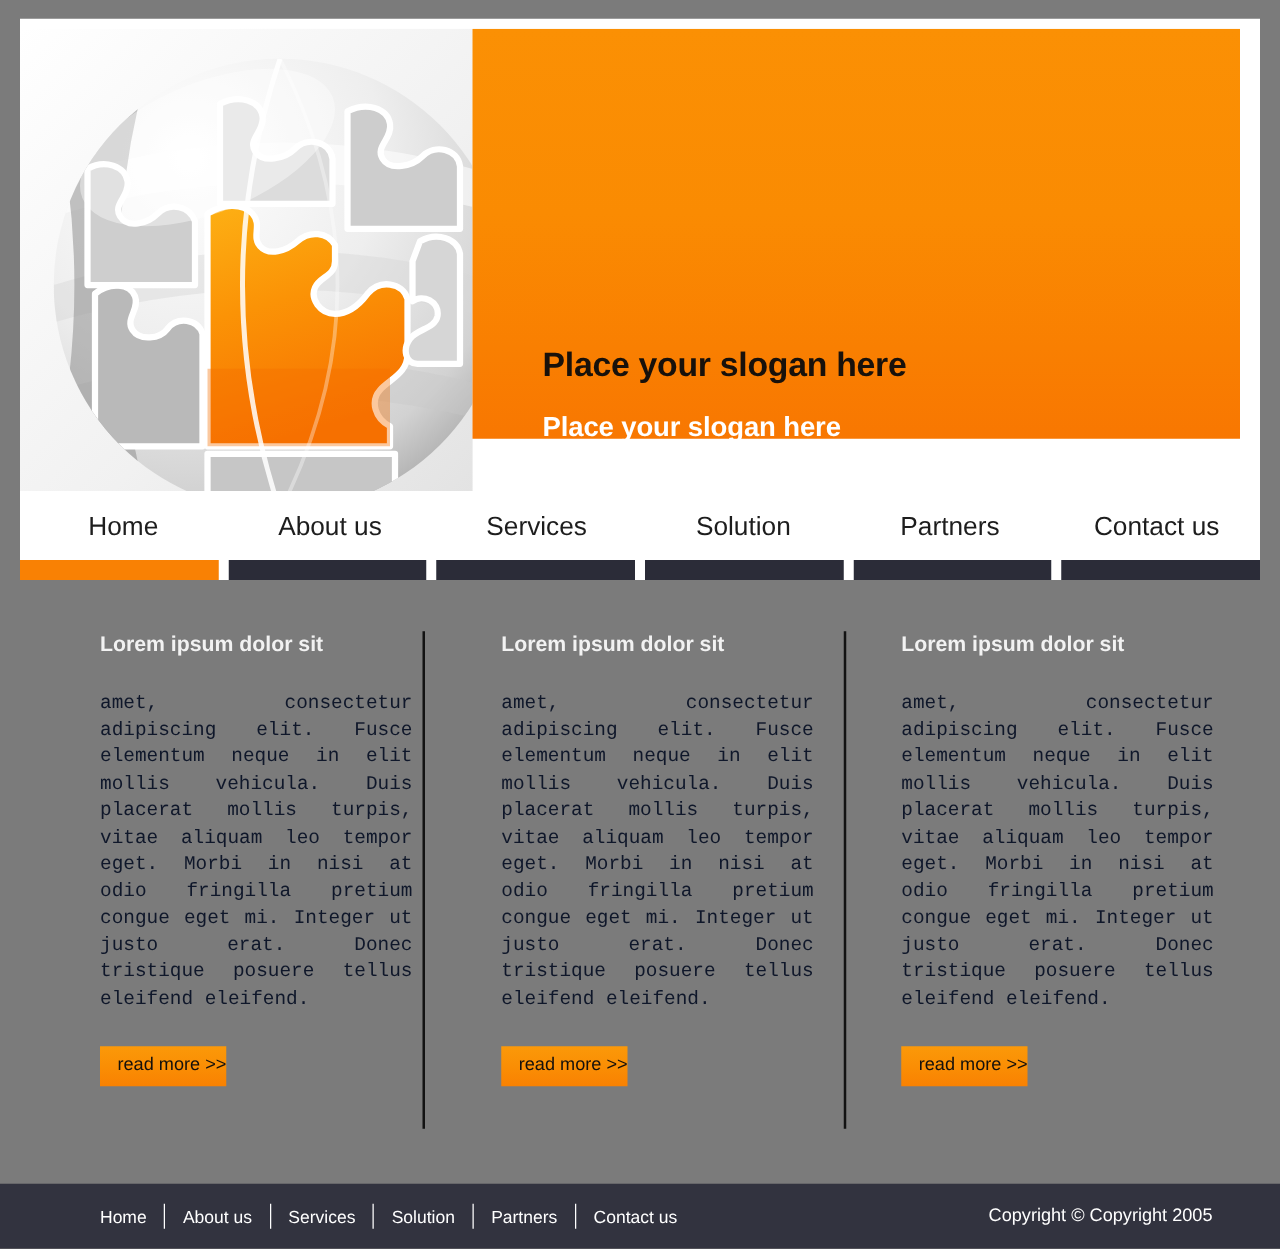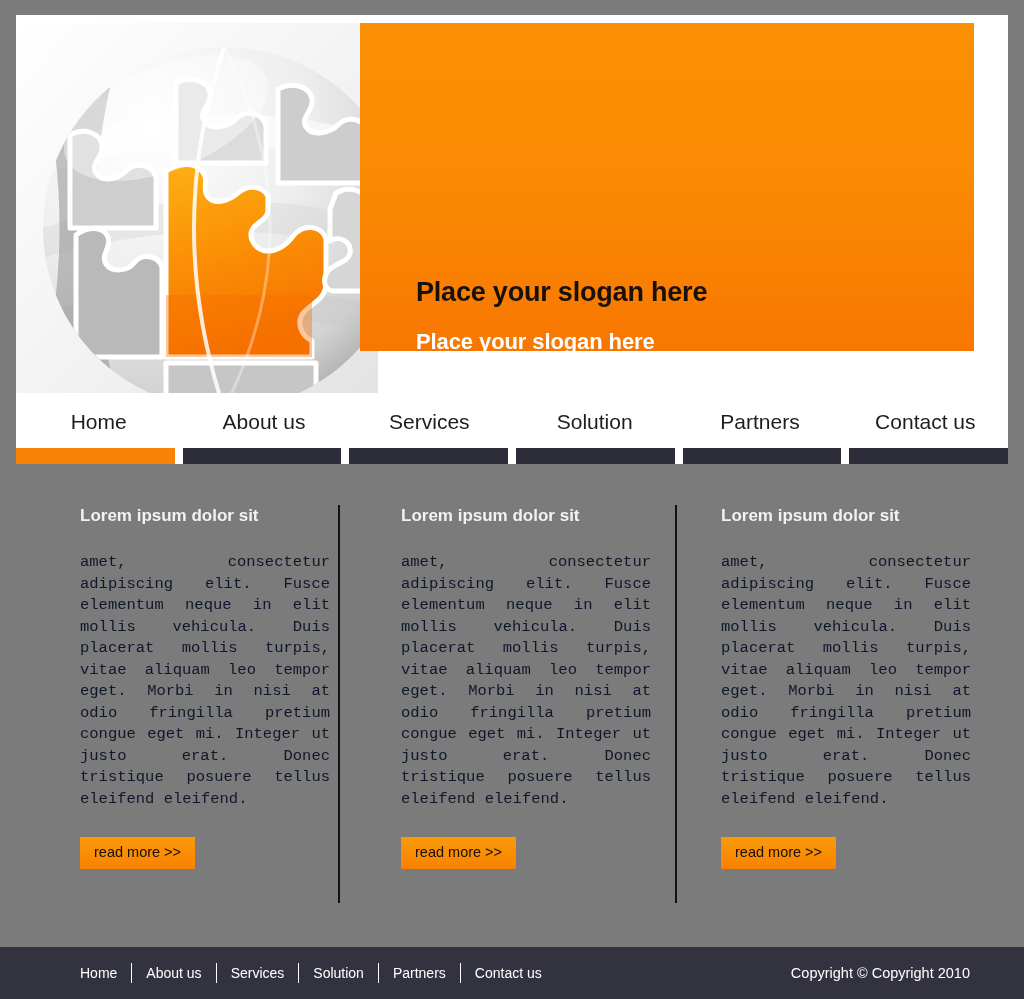--- a/index.html
+++ b/index.html
@@ -45,21 +45,21 @@
     overflow: hidden;
     background: linear-gradient(135deg, #ffffff 0%, #f4f4f4 35%, #e9e9e9 70%, #e2e2e2 100%);
   }
   .hero-globe svg {
     position: absolute;
     left: 0;
     top: 0;
   }
   .hero-banner {
     position: absolute;
-    left: 344px;
+    left: 362px;
     top: 0;
     width: 614px;
     height: 328px;
     background: linear-gradient(180deg, #fb9004 0%, #fa8b02 45%, #f97f01 78%, #f87701 100%);
   }
   .slogan-primary {
     position: absolute;
     left: 56px;
     top: 254px;
     font-size: 27px;
@@ -164,21 +164,21 @@
     font-size: 15.5px;
     color: #0f172a;
     line-height: 21.5px;
     text-align: justify;
     margin: 0;
     font-family: Liberation Mono, monospace;
   }
   .read-more {
     display: inline-block;
     margin-top: 27px;
-    padding: 8px 14px 9px 14px;
+    padding: 8px 0 9px 14px;
     background: linear-gradient(180deg, #fb9909 0%, #fa8d04 55%, #f98102 100%);
     color: #14100c;
     font-size: 14.5px;
     border: none;
     font-family: "Liberation Sans", sans-serif;
     cursor: pointer;
     line-height: 1;
   }
 
   .divider {
@@ -406,14 +406,14 @@
     <span class="footer-link">About us</span>
     <span class="footer-sep"></span>
     <span class="footer-link">Services</span>
     <span class="footer-sep"></span>
     <span class="footer-link">Solution</span>
     <span class="footer-sep"></span>
     <span class="footer-link">Partners</span>
     <span class="footer-sep"></span>
     <span class="footer-link">Contact us</span>
   </div>
-  <div class="footer-copy">Copyright © Copyright  2010</div>
+  <div class="footer-copy">Copyright © Copyright  2005</div>
 </div>
 
 </body></html>

